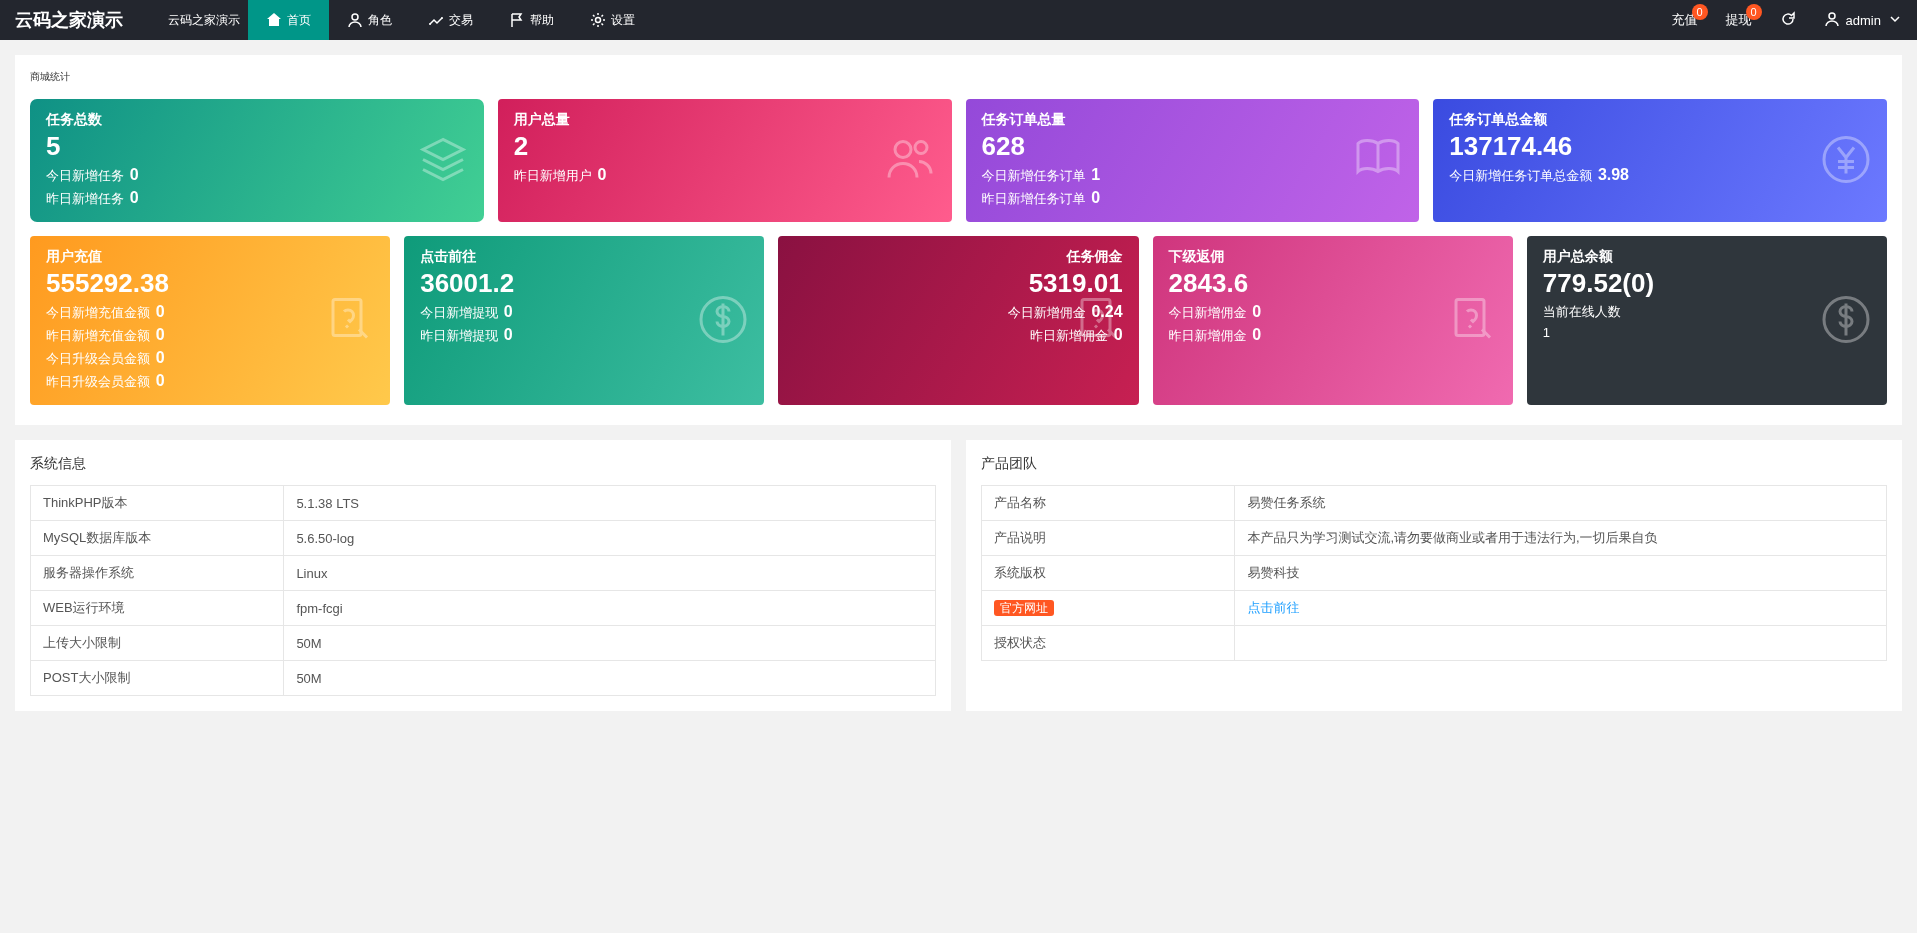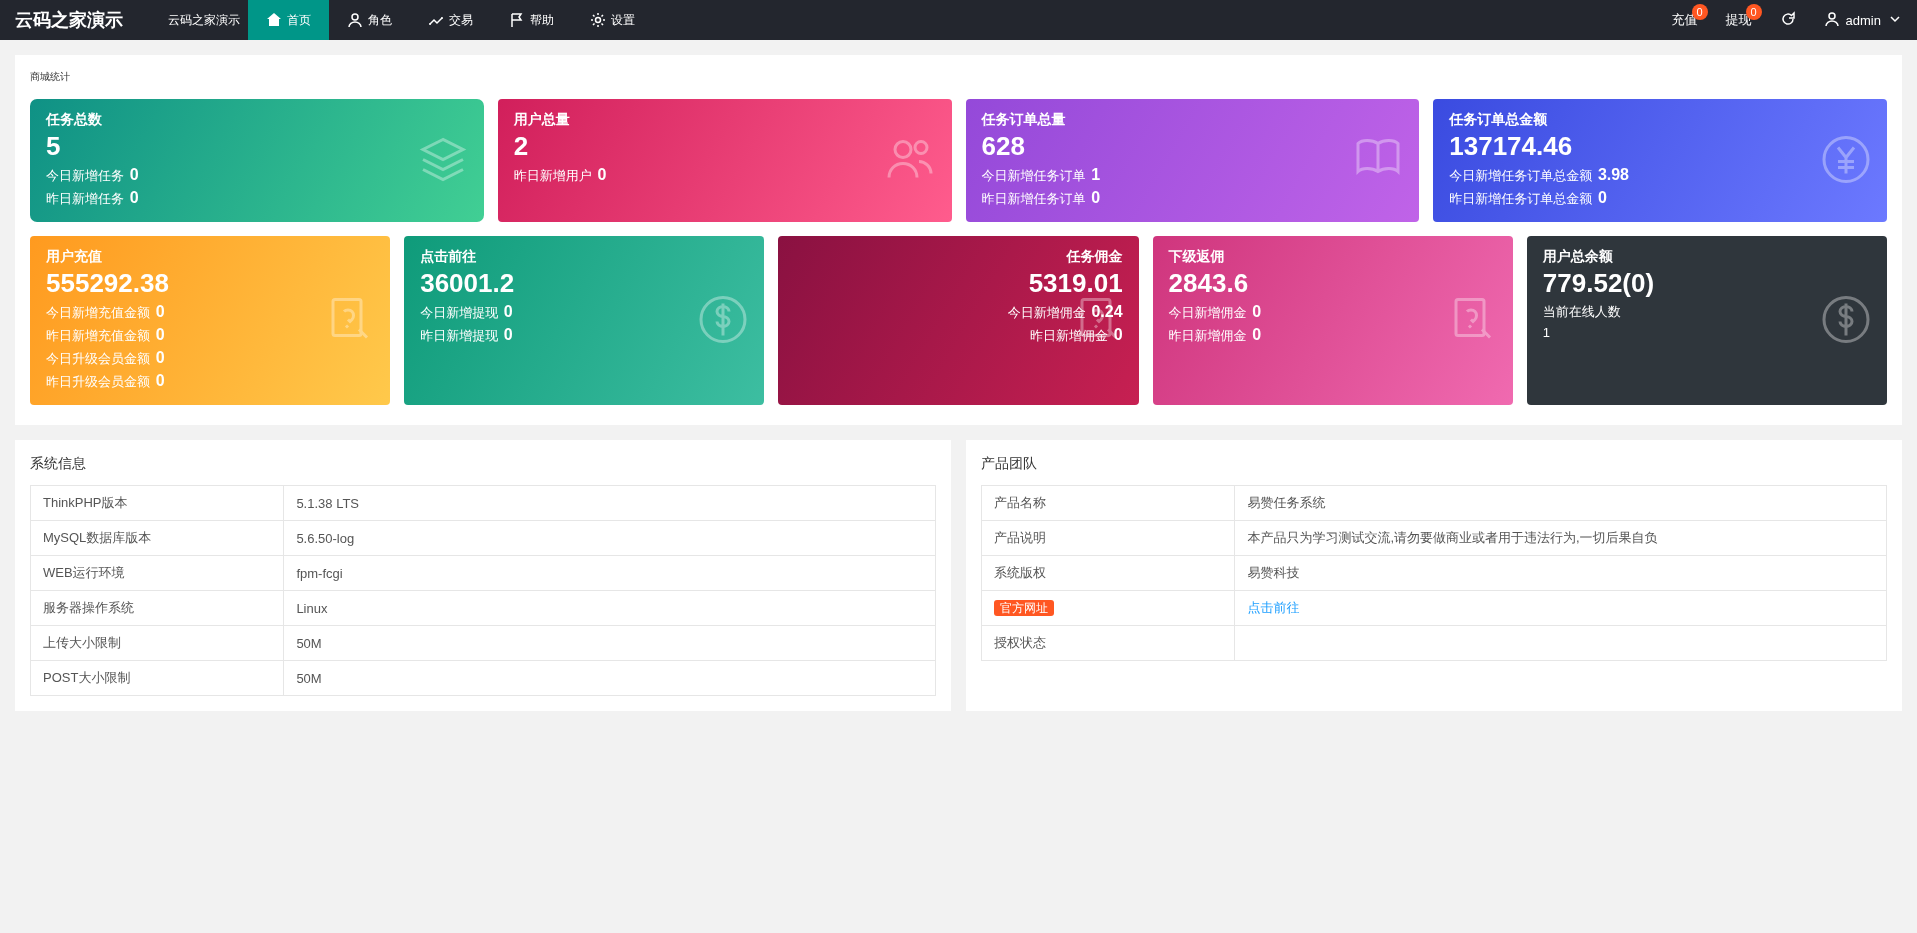--- a/index.html
+++ b/index.html
@@ -199,21 +199,20 @@
           <div class="stat-line">今日新增任务订单 <b>1</b></div>
           <div class="stat-line">昨日新增任务订单 <b>0</b></div>
           <div class="bg-icon"><svg viewBox="0 0 52 52">
               <use href="#i-book"></use>
             </svg></div>
         </div>
         <div class="stat-card g-blue">
           <div class="stat-label">任务订单总金额</div>
           <div class="stat-value">137174.46</div>
           <div class="stat-line">今日新增任务订单总金额 <b>3.98</b></div>
-          <div class="stat-line">昨日新增任务订单总金额 <b>0</b></div>
           <div class="bg-icon"><svg viewBox="0 0 52 52">
               <use href="#i-yen"></use>
             </svg></div>
         </div>
       </div>
     <div class="row" id="row2" style="margin-bottom:0">
         <div class="stat-card g-orange">
           <div class="stat-label">用户充值</div>
           <div class="stat-value">555292.38</div>
           <div class="stat-line">今日新增充值金额 <b>0</b></div>
@@ -270,26 +269,26 @@
           <tbody id="sys-tb">
             <tr>
               <td>ThinkPHP版本</td>
               <td>5.1.38 LTS</td>
             </tr>
             <tr>
               <td>MySQL数据库版本</td>
               <td>5.6.50-log</td>
             </tr>
             <tr>
+              <td>服务器操作系统</td>
+              <td>Linux</td>
+            </tr>
+            <tr>
               <td>WEB运行环境</td>
               <td>fpm-fcgi</td>
-            </tr>
-            <tr>
-              <td>服务器操作系统</td>
-              <td>Linux</td>
             </tr>
             <tr>
               <td>上传大小限制</td>
               <td>50M</td>
             </tr>
             <tr>
               <td>POST大小限制</td>
               <td>50M</td>
             </tr>
           </tbody>

